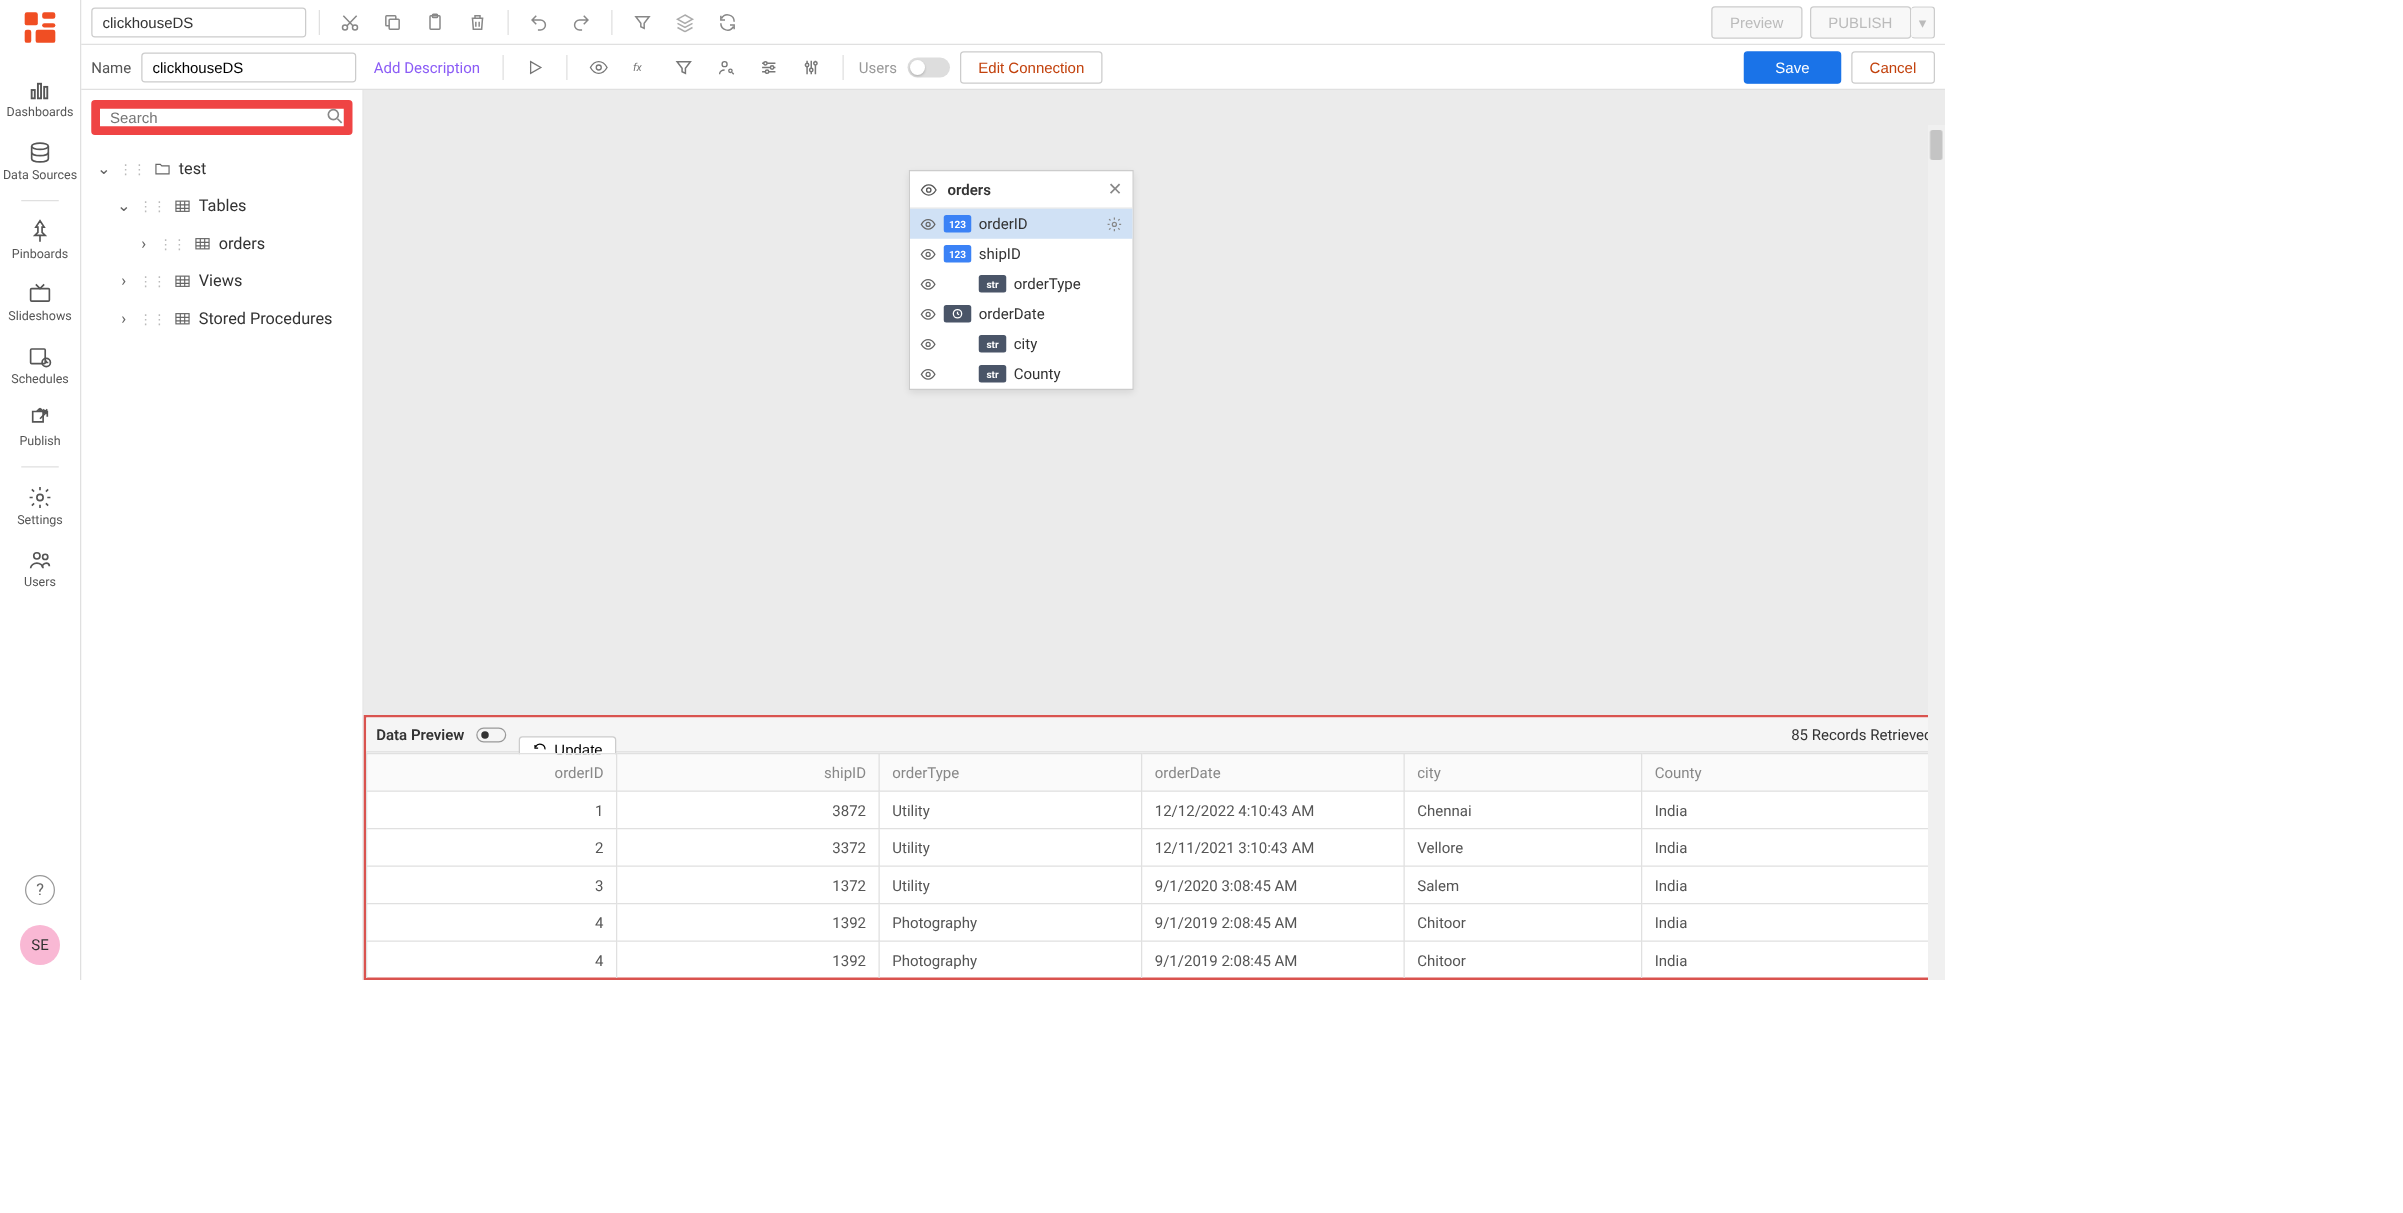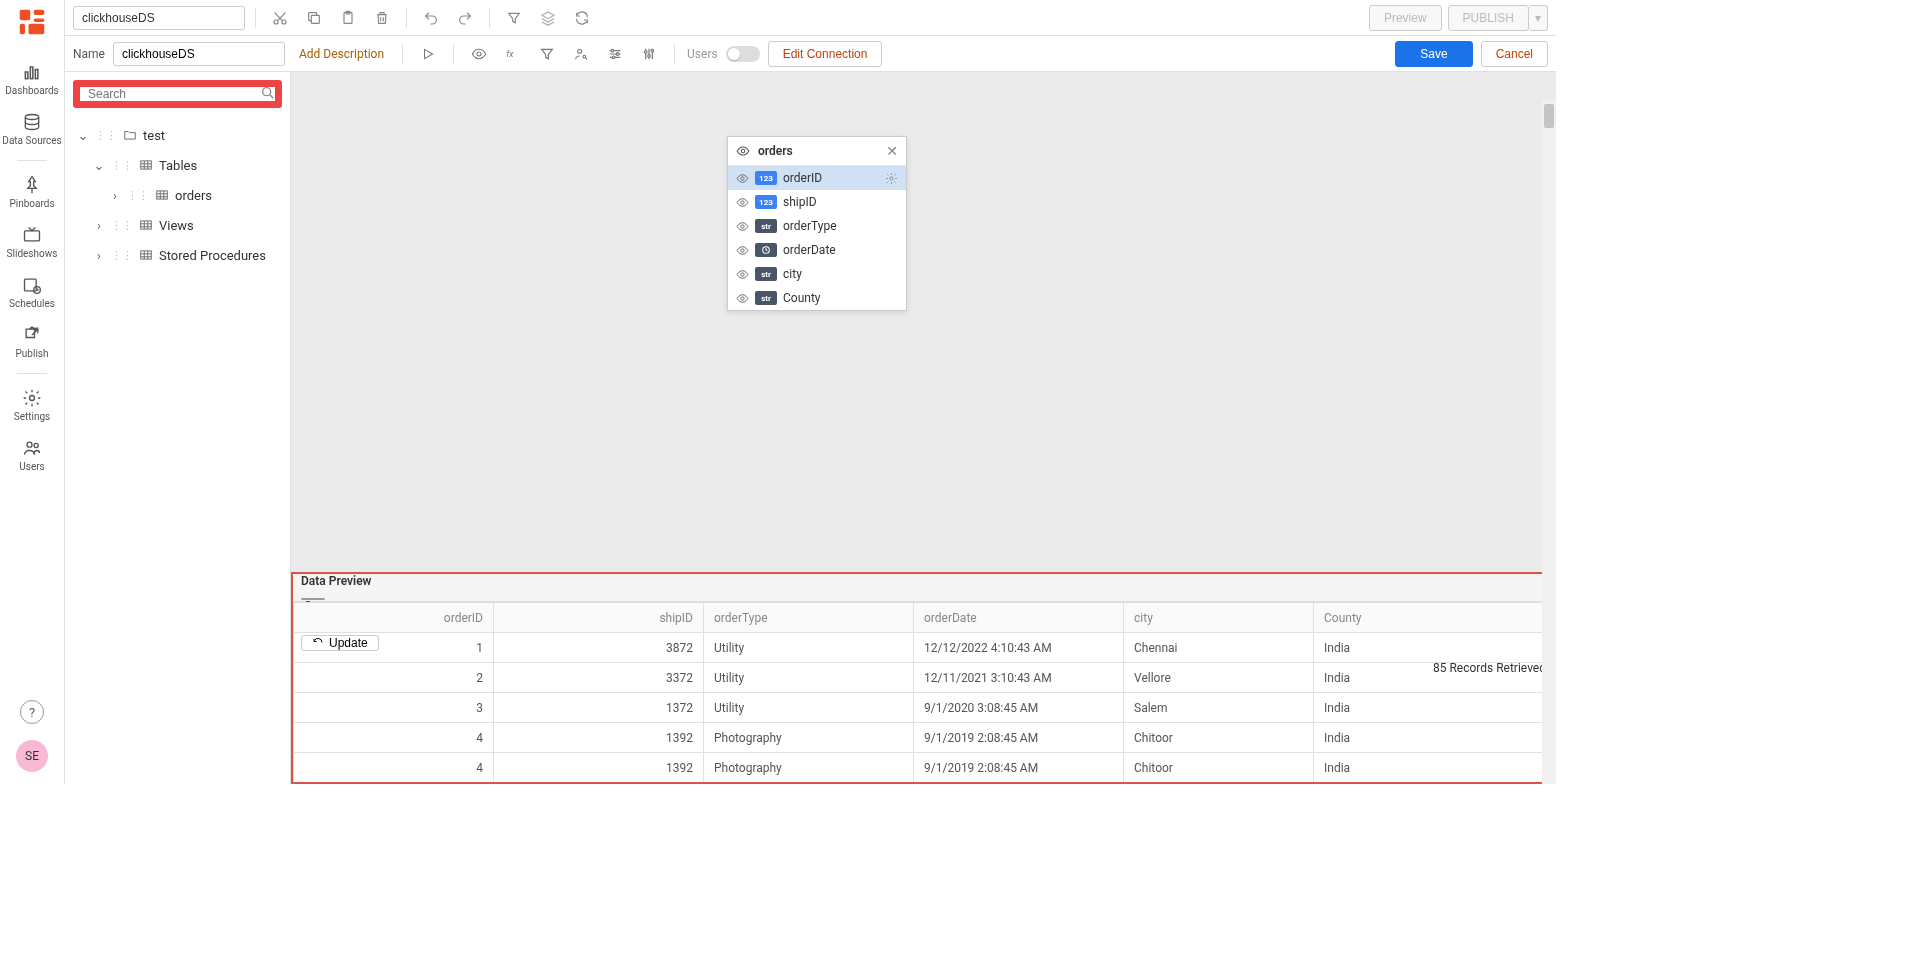--- a/index.html
+++ b/index.html
@@ -20,21 +20,21 @@
 .tb-sep { width: 1px; height: 20px; background: #e0e0e0; margin: 0 4px; }
 .tb-icon { width: 28px; height: 28px; display: flex; align-items: center; justify-content: center; cursor: pointer; color: #888; }
 .tb-spacer { flex: 1; }
 .btn { height: 26px; padding: 0 14px; border: 1px solid #ccc; border-radius: 3px; background: #fff; font-size: 12px; cursor: pointer; color: #c2410c; }
 .btn-disabled { color: #bbb; background: #f8f8f8; }
 .btn-group { display: flex; }
 .btn-group .btn:last-child { padding: 0 6px; border-left: none; }
 .secondbar { height: 36px; border-bottom: 1px solid #e0e0e0; display: flex; align-items: center; padding: 0 8px; gap: 8px; }
 .secondbar .lbl { font-size: 12px; color: #555; }
 .secondbar input.name-in { width: 172px; height: 24px; border: 1px solid #ccc; border-radius: 3px; padding: 0 8px; font-size: 12px; }
-.add-desc { color: #a16207; font-size: 12px; cursor: pointer; padding: 0 6px; }
+.add-desc { color: #8b5cf6; font-size: 12px; cursor: pointer; padding: 0 6px; }
 .sb-icon { width: 26px; height: 26px; display: flex; align-items: center; justify-content: center; cursor: pointer; color: #777; }
 .code-lbl { font-size: 12px; color: #999; }
 .toggle { width: 34px; height: 16px; background: #ddd; border-radius: 8px; position: relative; cursor: pointer; }
 .toggle::after { content: ''; width: 12px; height: 12px; background: #fff; border-radius: 50%; position: absolute; top: 2px; left: 2px; box-shadow: 0 1px 2px rgba(0,0,0,0.2); }
 .btn-save { background: #1a73e8; color: #fff; border-color: #1a73e8; padding: 0 24px; }
 .workspace { flex: 1; display: flex; overflow: hidden; }
 .sidebar { width: 226px; border-right: 1px solid #e0e0e0; display: flex; flex-direction: column; }
 .search-wrap { padding: 8px; }
 .search { position: relative; }
 .search input { width: 100%; height: 28px; border: 7px solid #ef4444; border-radius: 3px; padding: 0 28px 0 8px; font-size: 12px; }
@@ -48,26 +48,26 @@
 .canvas { flex: 1; background: #ebebeb; position: relative; }
 .orders-panel { position: absolute; left: 436px; top: 64px; width: 180px; background: #fff; border: 1px solid #ccc; box-shadow: 0 2px 6px rgba(0,0,0,0.1); }
 .orders-header { display: flex; align-items: center; padding: 6px 8px; border-bottom: 1px solid #e5e5e5; gap: 8px; }
 .orders-header .pt { flex: 1; font-size: 12px; font-weight: 600; color: #333; }
 .orders-header .close { cursor: pointer; color: #888; font-size: 14px; }
 .field-row { display: flex; align-items: center; padding: 5px 8px; gap: 6px; font-size: 12px; color: #333; cursor: pointer; }
 .field-row.sel { background: #d0e1f5; }
 .field-row .eye { color: #666; }
 .type-badge { width: 22px; height: 14px; border-radius: 2px; font-size: 8px; color: #fff; display: flex; align-items: center; justify-content: center; font-weight: bold; }
 .tb-123 { background: #3b82f6; }
-.tb-str { background: #4a5568; }
+.tb-str { background: #4a5568; margin-left: 28px; }
 .tb-date { background: #4a5568; }
 .field-row .fn { flex: 1; }
 .field-row .gear { color: #888; }
 .preview { border: 2px solid #d9534f; border-top: 2px solid #d9534f; background: #fff; display: flex; flex-direction: column; height: 212px; }
-.preview-hdr { height: 28px; background: #f5f5f5; border-bottom: 1px solid #ddd; display: flex; align-items: flex-start; padding: 0 8px; gap: 10px; font-size: 12px; flex-direction: column; }
+.preview-hdr { height: 28px; background: #f5f5f5; border-bottom: 1px solid #ddd; display: flex; align-items: center; padding: 0 8px; gap: 10px; font-size: 12px; }
 .preview-hdr .ptog { width: 24px; height: 12px; border: 1px solid #999; border-radius: 7px; position: relative; }
 .preview-hdr .ptog::after { content: ''; width: 6px; height: 6px; background: #333; border-radius: 50%; position: absolute; top: 2px; left: 3px; }
 .btn-update { height: 22px; padding: 0 10px; border: 1px solid #ccc; border-radius: 3px; background: #fff; font-size: 12px; display: flex; align-items: center; gap: 5px; cursor: pointer; margin-top: 25px; }
 .preview-hdr .recs { margin-left: auto; color: #333; font-size: 12px; }
 .grid-wrap { flex: 1; overflow: auto; position: relative; }
 table.grid { border-collapse: collapse; width: 100%; }
 table.grid th, table.grid td { border: 1px solid #e0e0e0; padding: 6px 10px; font-size: 12px; text-align: left; color: #555; height: 30px; }
 table.grid th { background: #fafafa; color: #888; font-weight: 400; }
 table.grid td.num, table.grid th.num { text-align: right; }
 .vscroll { position: absolute; right: 0; top: 28px; bottom: 0; width: 14px; background: #f0f0f0; }

